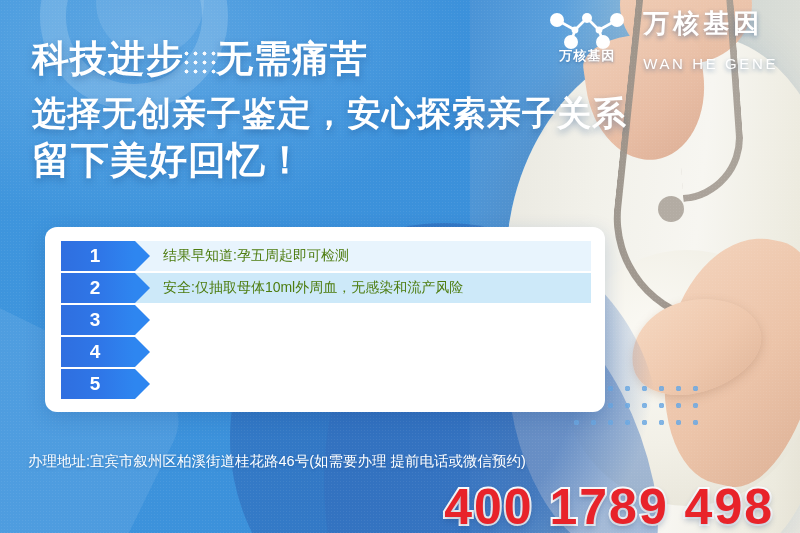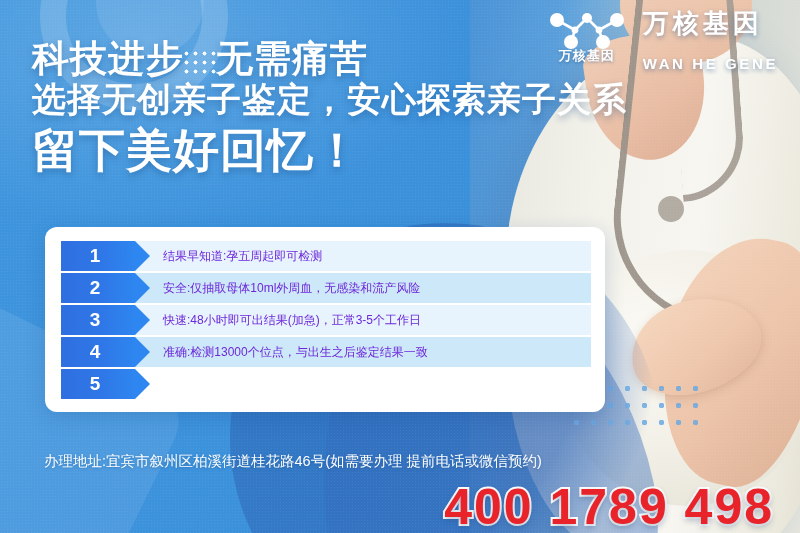--- a/index.html
+++ b/index.html
@@ -115,23 +115,23 @@
   }
   
   .headline{
     position:absolute; left:32px; top:40px; width:660px; z-index:6;
     color:#ffffff;
     font-weight:bold;
     letter-spacing:1px;
     text-shadow:0 3px 7px rgba(20,70,130,.40);
   }
   .hl-line{ line-height:1.0; white-space:nowrap; }
-  .hl1{ font-size:37px; margin-bottom:5px; }
+  .hl1{ font-size:37px; margin-bottom:19px; }
   .hl2{ font-size:34px; margin-bottom:11px; }
-  .hl3{ font-size:46px; }
+  .hl3{ font-size:38px; }
   .hl-dots{
     display:inline-block; width:36px; height:26px; vertical-align:-4px;
     margin:0 -2px;
     background-image:radial-gradient(rgba(255,255,255,.95) 1.8px, transparent 2.2px);
     background-size:9px 9px;
   }
   
   .logo{
     position:absolute; right:22px; top:8px; z-index:8;
     display:flex; align-items:center; gap:10px; color:#fff;
@@ -140,21 +140,21 @@
   .logo-mark .cn{
     position:absolute; left:0; bottom:9px; width:92px; text-align:center;
     font-size:13px; font-weight:bold; letter-spacing:1px;
     text-shadow:0 1px 3px rgba(20,70,130,.5);
   }
   .logo-text .cn2{
     font-size:26px; font-weight:bold; letter-spacing:4px; line-height:1.05;
     text-shadow:0 2px 5px rgba(20,70,130,.45);
   }
   .logo-text .en{
-    font-size:15px; font-weight:bold; letter-spacing:2.6px; margin-top:18px;
+    font-size:15px; font-weight:normal; letter-spacing:2.6px; margin-top:18px;
     text-shadow:0 2px 4px rgba(20,70,130,.45);
   }
   
   .card{
     position:absolute; left:45px; top:227px; width:560px; height:185px;
     background:#ffffff; border-radius:12px; z-index:5;
     box-shadow:0 6px 20px rgba(20,70,140,.20);
     padding:14px 14px 14px 16px;
   }
   .row{
@@ -171,27 +171,27 @@
   }
   .badge::after{
     content:""; position:absolute; right:-15px; top:0;
     width:0; height:0;
     border-top:15px solid transparent; border-bottom:15px solid transparent;
     border-left:15px solid #2e86f0;
   }
   .row-text{
     flex:1 1 auto; display:flex; align-items:center;
     padding-left:28px;
-    color:#6d28d9; font-size:12px; white-space:nowrap;
+    color:#4d7c0f; font-size:14px; white-space:nowrap;
   }
   .row.t-a .row-text{ background:#e8f4fd; }
   .row.t-b .row-text{ background:#cde9f9;text-align:right; }
   
   .address{
-    position:absolute; left:44px; top:452px; z-index:7;
+    position:absolute; left:28px; top:452px; z-index:7;
     color:#ffffff; font-size:14.5px; white-space:nowrap;
     text-shadow:0 1px 3px rgba(20,70,130,.40);
   }
   .phone{
     position:absolute; right:26px; top:478px; z-index:7;
     font-size:50px; font-weight:bold; letter-spacing:2px;
     color:#e8232a;
     -webkit-text-stroke:4px #ffffff;
     paint-order:stroke fill;
     text-shadow:0 3px 6px rgba(30,60,110,.35);
@@ -264,25 +264,23 @@
     <div class="row t-a">
       <div class="badge">1</div>
       <div class="row-text">结果早知道:孕五周起即可检测</div>
     </div>
     <div class="row t-b">
       <div class="badge">2</div>
       <div class="row-text">安全:仅抽取母体10ml外周血，无感染和流产风险</div>
     </div>
     <div class="row t-a">
       <div class="badge">3</div>
-      <div class="row-text">快速:48小时即可出结果(加急)，正常3-5个工作日</div>
     </div>
     <div class="row t-b">
       <div class="badge">4</div>
-      <div class="row-text">准确:检测13000个位点，与出生之后鉴定结果一致</div>
     </div>
     <div class="row t-a">
       <div class="badge">5</div>
     </div>
   </div>
 
   <div class="address">办理地址:宜宾市叙州区柏溪街道桂花路46号(如需要办理 提前电话或微信预约)</div>
   <div class="phone">400 1789 498</div>
 
   <div id="grain"></div>

